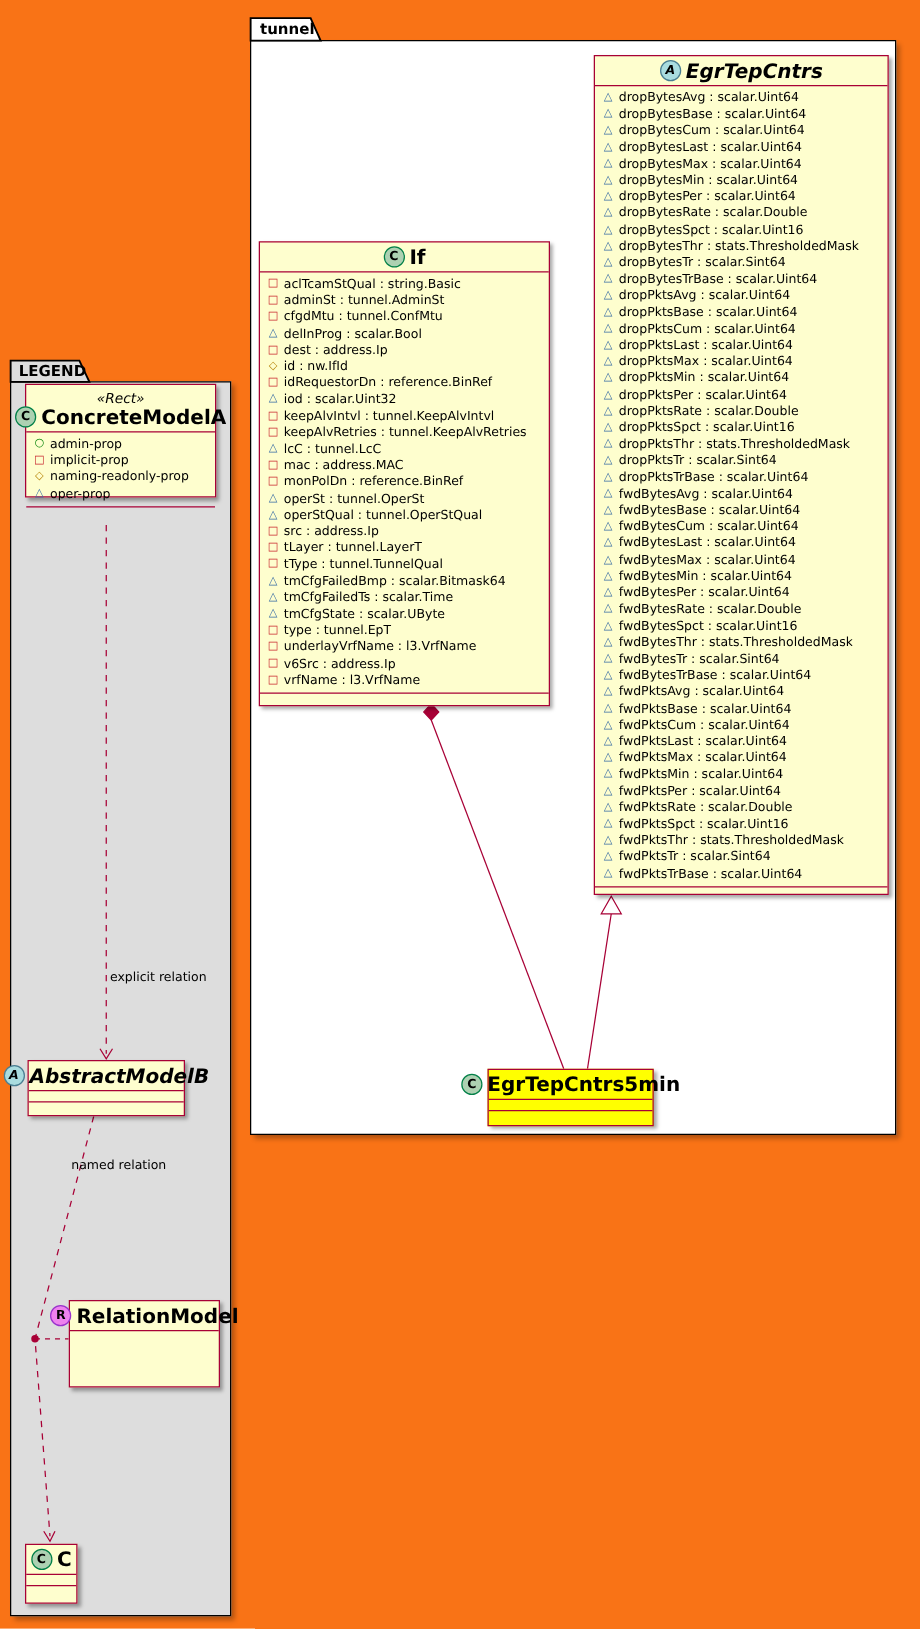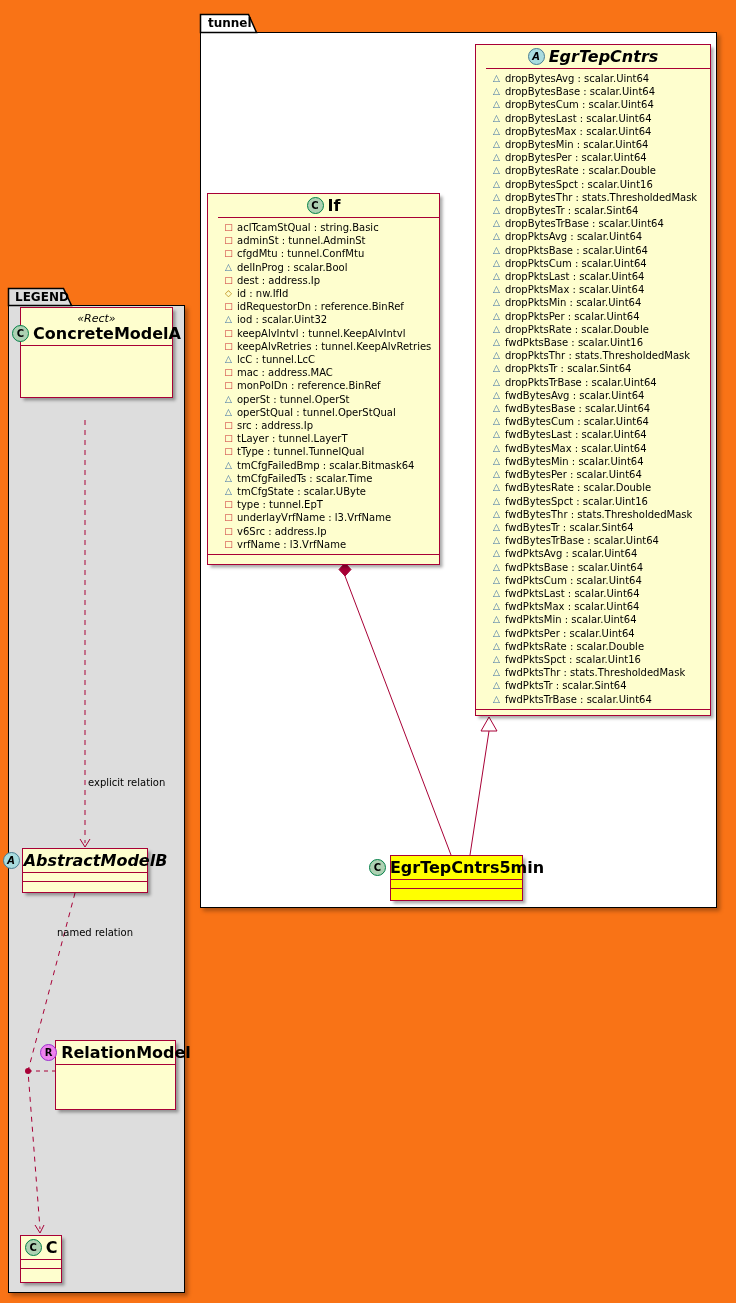--- a/index.html
+++ b/index.html
@@ -27,21 +27,21 @@
   .title-row{display:flex;align-items:center;justify-content:center;gap:4px;}
   .stereotype{text-align:center;font-style:italic;font-size:11px;line-height:13px;padding-top:1px;}
   .title{font-size:16px;font-weight:bold;line-height:15px;white-space:nowrap;}
   .title.abstract{font-style:italic;}
   .spot{width:15px;height:15px;border-radius:50%;flex:0 0 auto;display:flex;
         align-items:center;justify-content:center;font-size:10px;font-weight:bold;line-height:15px;}
   .spot-c{background:#ADD1B2;border:1px solid #038048;}
   .spot-a{background:#A9DCDF;border:1px solid #4A7E92;font-style:italic;}
   .spot-r{background:#EE82EE;border:1px solid #9932CC;}
 
-  .attrs{border-top:1px solid #A80036;padding:3px 0;flex:0 0 auto;overflow:hidden;margin-left:10px;}
+  .attrs{border-top:1px solid #A80036;padding:3px 0;flex:0 0 auto;overflow:hidden;}
   .attr{display:flex;align-items:center;gap:3px;line-height:13.2px;
         white-space:nowrap;overflow:hidden;padding:0 5px;}
   .vis{width:11px;flex:0 0 auto;text-align:center;font-size:9px;}
   .vis-admin::before{content:"\25CB";color:#128912;}
   .vis-implicit::before{content:"\25A1";color:#C82930;}
   .vis-naming::before{content:"\25C7";color:#B8860B;}
   .vis-oper::before{content:"\25B3";color:#3B6EA5;}
   .atext{overflow:hidden;}
 
   .attrs-empty{height:8px;border-top:1px solid #A80036;flex:0 0 auto;}
@@ -199,21 +199,21 @@
           <span class="atext">dropPktsPer : scalar.Uint64</span>
         </div>
 
         <div class="attr">
           <span class="vis vis-oper"></span>
           <span class="atext">dropPktsRate : scalar.Double</span>
         </div>
 
         <div class="attr">
           <span class="vis vis-oper"></span>
-          <span class="atext">fwdPktsBase : scalar.Uint16</span>
+          <span class="atext">dropPktsSpct : scalar.Uint16</span>
         </div>
 
         <div class="attr">
           <span class="vis vis-oper"></span>
           <span class="atext">dropPktsThr : stats.ThresholdedMask</span>
         </div>
 
         <div class="attr">
           <span class="vis vis-oper"></span>
           <span class="atext">dropPktsTr : scalar.Sint64</span>
@@ -496,20 +496,42 @@
   </div>
 
   <div id="cls-concrete" class="uml-class">
     <div class="class-header">
       <div class="stereotype">«Rect»</div>
       <div class="title-row">
         <span class="spot spot-c">C</span>
         <span class="title">ConcreteModelA</span>
       </div>
     </div>
+    <div class="attrs">
+
+        <div class="attr">
+          <span class="vis vis-admin"></span>
+          <span class="atext">admin-prop</span>
+        </div>
+
+        <div class="attr">
+          <span class="vis vis-implicit"></span>
+          <span class="atext">implicit-prop</span>
+        </div>
+
+        <div class="attr">
+          <span class="vis vis-naming"></span>
+          <span class="atext">naming-readonly-prop</span>
+        </div>
+
+        <div class="attr">
+          <span class="vis vis-oper"></span>
+          <span class="atext">oper-prop</span>
+        </div>
+      </div>
     <div class="methods"></div>
   </div>
 
   <div id="cls-abstractb" class="uml-class">
     <div class="class-header">
       <div class="title-row">
         <span class="spot spot-a">A</span>
         <span class="title abstract">AbstractModelB</span>
       </div>
     </div>

